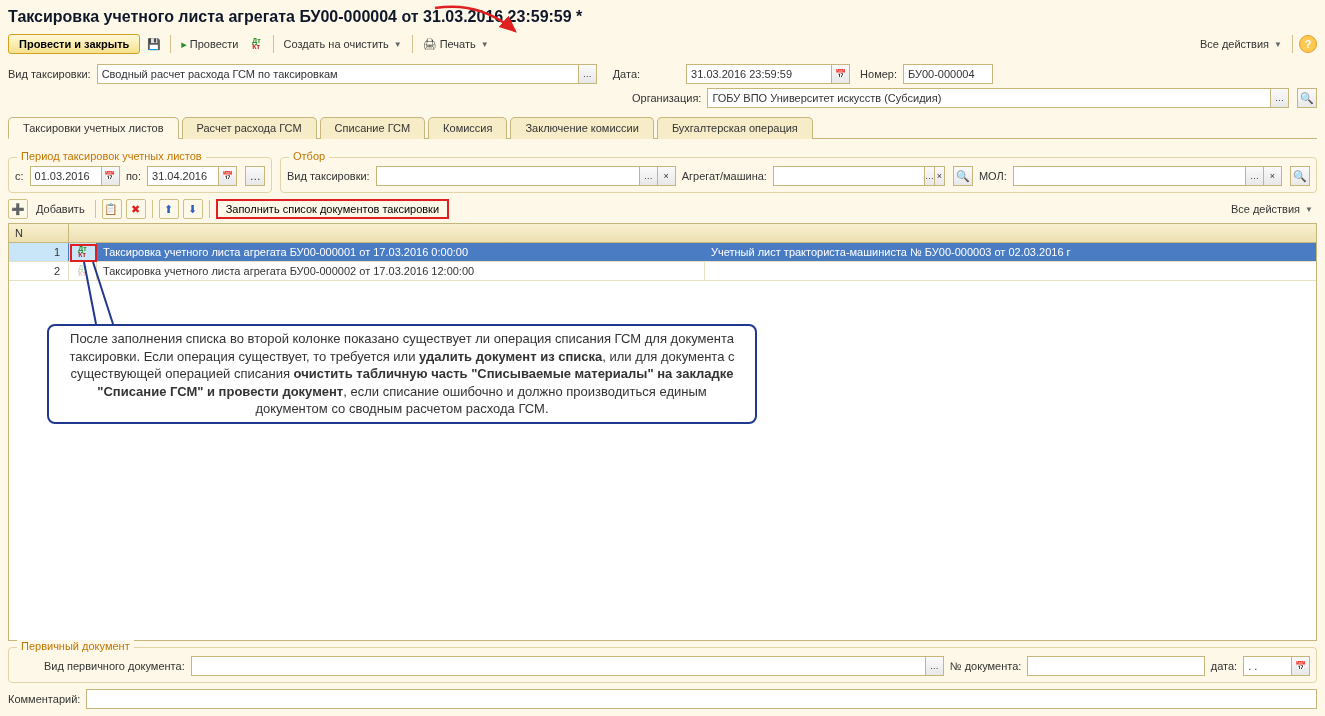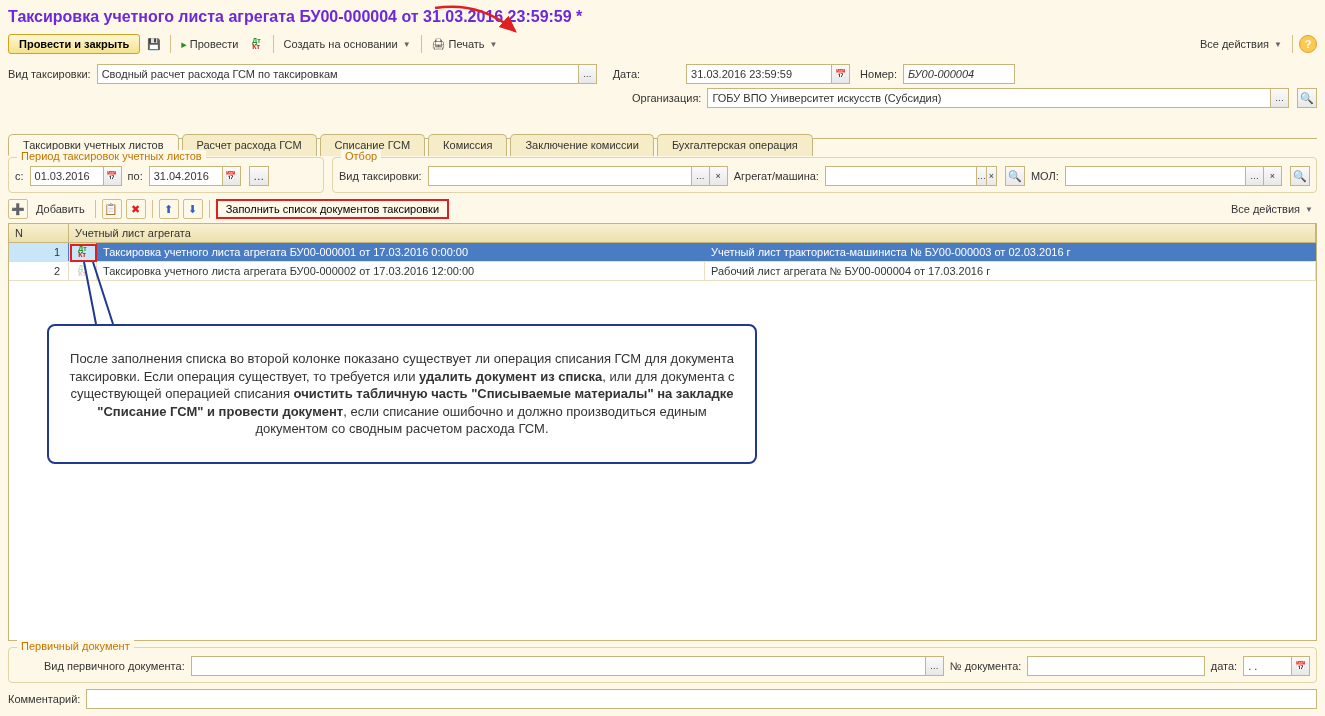--- a/index.html
+++ b/index.html
@@ -1,39 +1,39 @@
 <!DOCTYPE html>
 <html><head>
 <meta charset="utf-8">
 <style>
 * { box-sizing: border-box; margin: 0; padding: 0; font-family: Arial, sans-serif; }
 body { background: #fef8e8; font-size: 11px; color: #333; width: 1325px; height: 716px; overflow: hidden; padding: 8px; }
-.title { color: #6d28d9; font-size: 16px; font-weight: bold; margin-bottom: 8px; }
+.title { color: #0f172a; font-size: 16px; font-weight: bold; margin-bottom: 8px; }
 .toolbar { display: flex; align-items: center; gap: 4px; margin-bottom: 10px; }
 .btn-yellow { background: linear-gradient(#fff8d8,#f6e28b); border: 1px solid #d4a020; border-radius: 3px; padding: 3px 10px; font-weight: bold; font-size: 11px; cursor: pointer; }
 .icon-btn { width: 20px; height: 20px; display: inline-flex; align-items: center; justify-content: center; cursor: pointer; border: 1px solid transparent; border-radius: 2px; }
 .sep { width: 1px; height: 18px; background: #d4c28a; margin: 0 2px; }
 .tool-link { font-size: 11px; color: #333; cursor: pointer; display: inline-flex; align-items: center; gap: 3px; padding: 2px 4px; }
 .dropdown-arrow { font-size: 8px; color: #666; margin-left: 2px; }
 .spacer { flex: 1; }
 .help-icon { width: 18px; height: 18px; background: #ffc851; border-radius: 50%; display: inline-flex; align-items: center; justify-content: center; font-weight: bold; color: #fff; border: 1px solid #e0a030; }
 .form-row { display: flex; align-items: center; gap: 6px; margin-bottom: 4px; }
 .label { font-size: 11px; white-space: nowrap; }
 .input-btn { width: 18px; height: 18px; border-left: 1px solid #c7b67c; display: inline-flex; align-items: center; justify-content: center; cursor: pointer; background: linear-gradient(#fafafa,#e8e8e8); font-size: 9px; }
 .field-wrap { display: flex; border: 1px solid #c7b67c; background: #fff; height: 20px; align-items: stretch; }
 .field-wrap input { border: none; outline: none; padding: 0 4px; font-size: 11px; flex: 1; background: transparent; }
 .field-inner { flex: 1; padding: 0 4px; font-size: 11px; display: flex; align-items: center; }
 .mag-btn { width: 20px; height: 20px; display: inline-flex; align-items: center; justify-content: center; border: 1px solid #c7b67c; margin-left: 2px; background: linear-gradient(#fafafa,#e8e8e8); cursor: pointer; }
 .tabs { display: flex; border-bottom: 1px solid #c7b67c; margin-top: 8px; }
-.tab { padding: 4px 14px; font-size: 11px; border: 1px solid #c7b67c; border-bottom: none; border-radius: 5px 5px 0 0; margin-right: 3px; background: #f6ecc8; cursor: pointer; position: relative; top: 18px; }
+.tab { padding: 4px 14px; font-size: 11px; border: 1px solid #c7b67c; border-bottom: none; border-radius: 5px 5px 0 0; margin-right: 3px; background: #f6ecc8; cursor: pointer; position: relative; top: 1px; }
 .tab.active { background: #fef8e8; border-bottom: 1px solid #fef8e8; }
 .group-box { border: 1px solid #e0d4a8; border-radius: 4px; padding: 8px 6px 6px; margin-top: 8px; position: relative; }
 .group-title { position: absolute; top: -8px; left: 8px; background: #fef8e8; padding: 0 4px; color: #c27600; font-size: 11px; }
 .inline-groups { display: flex; gap: 8px; margin-top: 10px; }
-.period-group { width: 316px; }
+.period-group { width: 264px; }
 .filter-group { flex: 1; }
 .filter-row { display: flex; align-items: center; gap: 6px; }
 .date-field { width: 92px; }
 .table-toolbar { display: flex; align-items: center; gap: 4px; margin-top: 6px; }
 .table-toolbar .icon-btn { border: 1px solid #d0c088; }
 .btn-outlined { border: 2px solid #e02020; background: #fef8e8; padding: 2px 8px; font-size: 11px; cursor: pointer; }
 .table-container { border: 1px solid #c7b67c; margin-top: 4px; height: 418px; background: #fff; position: relative; overflow: hidden; }
 .table-header { display: flex; background: linear-gradient(#f8f0d0,#ede0b0); border-bottom: 1px solid #c7b67c; }
 .th { padding: 3px 6px; font-size: 11px; border-right: 1px solid #c7b67c; }
 .th-n { width: 60px; }
@@ -46,21 +46,21 @@
 .td-doc { width: 608px; }
 .td-sheet { flex: 1; }
 .row-selected { background: #4a7cc4; color: #fff; }
 .row-selected .td { border-right-color: #4a7cc4; }
 .row-selected .td-n { background: #c8e6f8; color: #333; }
 .row-selected .td-icon { background: #c8e6f8; }
 .dk-icon { display: inline-flex; flex-direction: column; font-size: 7px; line-height: 6px; font-weight: bold; }
 .dk-d { color: #2a8c2a; }
 .dk-k { color: #c02020; }
 .red-box { border: 2px solid #e02020; position: absolute; pointer-events: none; }
-.callout { position: absolute; background: #fff; border: 2px solid #203890; border-radius: 8px; padding: 24px 16px; width: 710px; font-size: 13px; line-height: 1.35; text-align: center; z-index: 10; left: 38px; top: 100px; }
+.callout { position: absolute; background: #fff; border: 2px solid #203890; border-radius: 8px; padding: 4px 16px; width: 710px; font-size: 13px; line-height: 1.35; text-align: center; z-index: 10; left: 38px; top: 100px; }
 svg.arrow { position: absolute; pointer-events: none; overflow: visible; }
 .primary-doc { margin-top: 6px; padding-left: 35px; }
 .bottom-row { display: flex; align-items: center; gap: 6px; margin-top: 6px; }
 </style>
 </head>
 <body>
 
 <div class="title">Таксировка учетного листа агрегата БУ00-000004 от 31.03.2016 23:59:59 *</div>
 
 <div class="toolbar">
@@ -72,21 +72,21 @@
     <span>Провести</span>
   </span>
   <span class="icon-btn">
       <span class="dk-icon">
         <span class="dk-d">Дт</span>
         <span class="dk-k">Кт</span>
       </span>
     </span>
   <span class="sep"></span>
   <span class="tool-link">
-    <span>Создать на основании</span>
+    <span>Создать на очистить</span>
     <span class="dropdown-arrow">▼</span>
   </span>
   <span class="sep"></span>
   <span class="tool-link">
     <span>🖨</span>
     <span>Печать</span>
     <span class="dropdown-arrow">▼</span>
   </span>
   <div class="spacer"></div>
   <span class="tool-link">
@@ -102,21 +102,21 @@
   <div class="field-wrap" style="width:500px;">
     <div class="field-inner">Сводный расчет расхода ГСМ по таксировкам</div>
     <span class="input-btn">…</span>
   </div>
   <span class="label" style="margin-left:10px;">Дата:</span>
   <div class="field-wrap" style="width:164px; margin-left:40px;">
     <div class="field-inner">31.03.2016 23:59:59</div>
     <span class="input-btn">📅</span>
   </div>
   <span class="label" style="margin-left:4px;">Номер:</span>
-  <div class="field-wrap" style="width:112px;font-style:italic;">
+  <div class="field-wrap" style="width:90px;">
     <div class="field-inner">БУ00-000004</div>
   </div>
 </div>
 
 <div class="form-row" style="justify-content:flex-start; padding-left:624px;">
   <span class="label">Организация:</span>
   <div class="field-wrap" style="flex:1;">
     <div class="field-inner">ГОБУ ВПО Университет искусств (Субсидия)</div>
     <span class="input-btn">…</span>
   </div>
@@ -198,21 +198,20 @@
   <div class="spacer"></div>
   <span class="tool-link">
     <span>Все действия</span>
     <span class="dropdown-arrow">▼</span>
   </span>
 </div>
 
 <div class="table-container">
   <div class="table-header">
     <div class="th th-n">N</div>
-    <div class="th th-sheet">Учетный лист агрегата</div>
   </div>
   <div class="table-row row-selected">
     <div class="td td-n">1</div>
     <div class="td td-icon">
         <span class="dk-icon">
           <span class="dk-d">Дт</span>
           <span class="dk-k">Кт</span>
         </span>
       </div>
     <div class="td td-doc">Таксировка учетного листа агрегата БУ00-000001 от 17.03.2016 0:00:00</div>
@@ -220,21 +219,20 @@
   </div>
   <div class="table-row">
     <div class="td td-n">2</div>
     <div class="td td-icon">
         <span class="dk-icon" style="opacity:0.3;">
           <span class="dk-d">Дт</span>
           <span class="dk-k">Кт</span>
         </span>
       </div>
     <div class="td td-doc">Таксировка учетного листа агрегата БУ00-000002 от 17.03.2016 12:00:00</div>
-    <div class="td td-sheet">Рабочий лист агрегата № БУ00-000004 от 17.03.2016 г</div>
   </div>
 
   <div class="red-box" style="left:61px; top:20px; width:27px; height:18px;"></div>
 
   <svg style="position:absolute; left:72px; top:38px; overflow:visible;" width="60" height="70">
     <path d="M3,0 L15,62 M12,0 L32,62" stroke="#203890" stroke-width="2" fill="none"></path>
   </svg>
 
   <div class="callout">
     <span>После заполнения списка во второй колонке показано существует ли операция списания ГСМ для документа таксировки. Если операция существует, то требуется или </span><b>удалить документ из списка</b><span>, или для документа с существующей операцией списания </span><b>очистить табличную часть "Списываемые материалы" на закладке "Списание ГСМ" и провести документ</b><span>, если списание ошибочно и должно производиться единым документом со сводным расчетом расхода ГСМ.</span>

